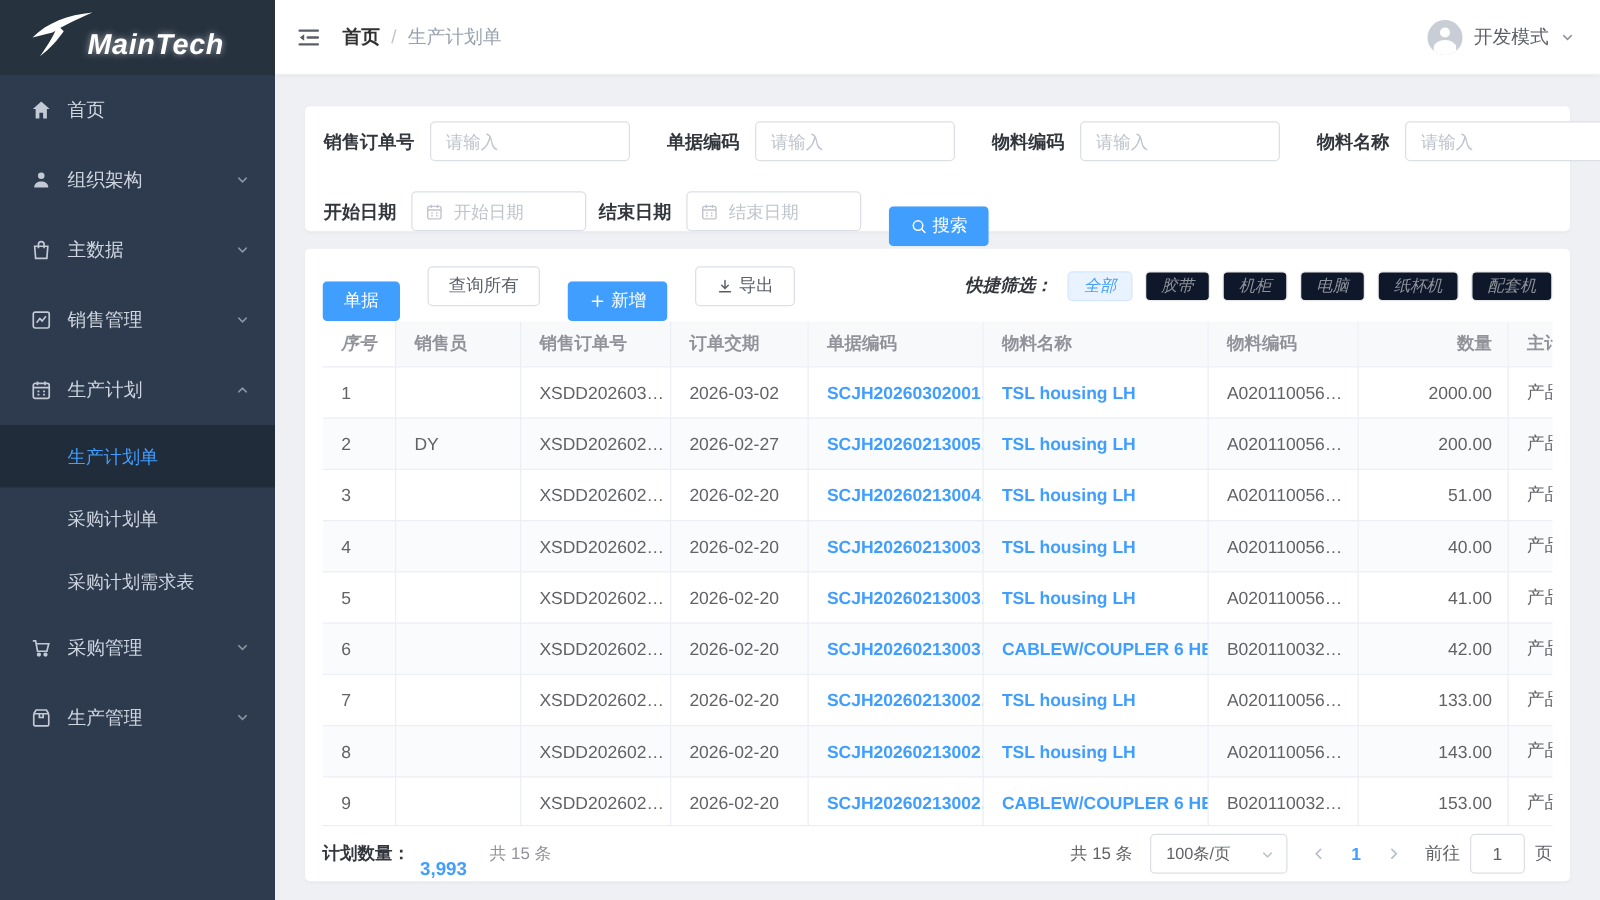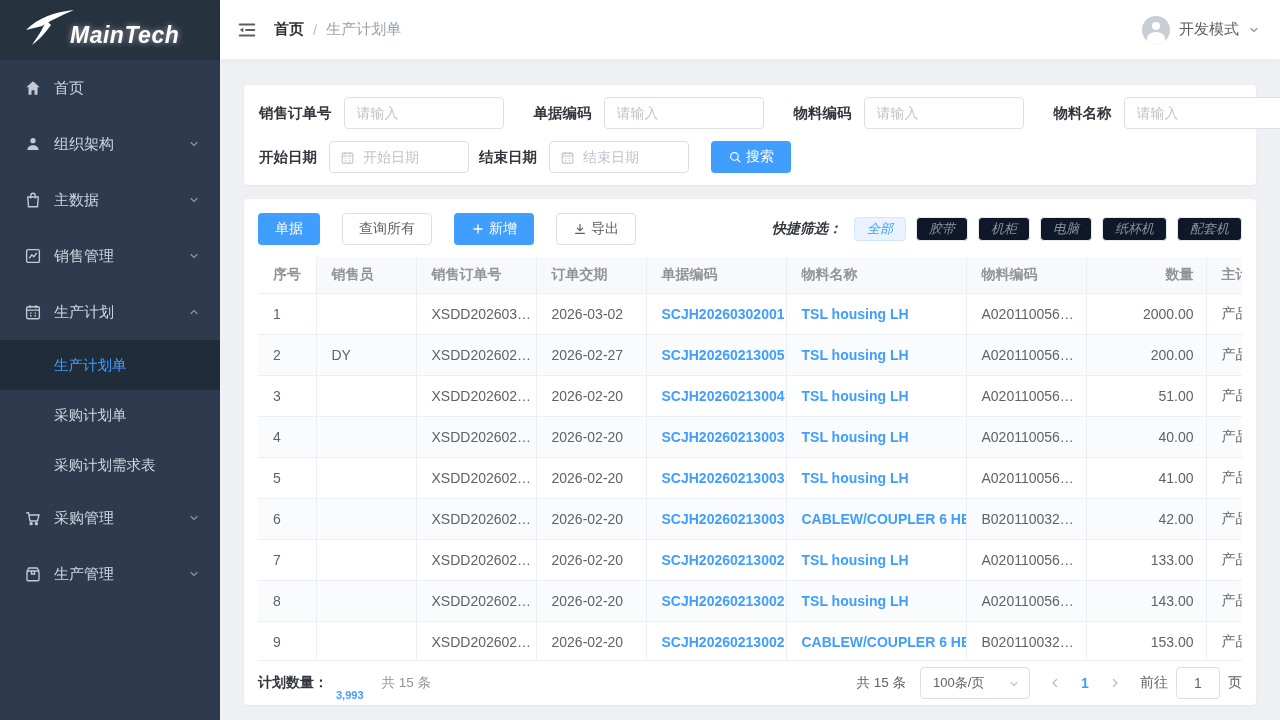--- a/index.html
+++ b/index.html
@@ -48,21 +48,21 @@
   .f-input input { border:none; outline:none; height:30px; width:100%; padding:0 12px; font-size:14px; color:#606266; background:transparent; font-family:inherit; }
   .f-input input::placeholder { color:#bfc4cc; }
   .f-input.w160 { width:160px; }
   .f-input.w140 { width:140px; }
   .f-input .cal-ic { width:15px; height:15px; color:#c0c4cc; margin-left:10px; flex:0 0 15px; }
   .f-input .cal-ic svg { width:15px; height:15px; display:block; }
   .f-input.has-icon input { padding-left:8px; }
   .btn { height:32px; display:inline-flex; align-items:center; justify-content:center; border-radius:4px; font-size:14px; padding:0 16px; cursor:pointer; border:1px solid transparent; white-space:nowrap; font-family:inherit; }
   .btn .b-ic { width:14px; height:14px; margin-right:4px; }
   .btn .b-ic svg { width:14px; height:14px; display:block; }
-  .btn-primary { background:#409eff; color:#fff; }
+  .btn-primary { background:#409eff; color:#fff;margin-top:24px; }
   .btn-default { background:#fff; color:#5a5e66; border-color:#dcdfe6; }
   .search-btn { margin-left:12px; }
 
   
   .table-card { margin-top:14px; padding:14px 14px 0 14px; height:506px; display:flex; flex-direction:column; }
   .toolbar { display:flex; align-items:center; height:32px; margin-bottom:12px; }
   .toolbar .btn { margin-right:22px; }
   .qf { margin-left:auto; display:flex; align-items:center; gap:10px;font-style:italic; }
   .qf-label { font-size:14px; font-weight:600; color:#33373d; margin-right:2px; }
   .tag { height:24px; display:inline-flex; align-items:center; padding:0 12px; border-radius:4px; font-size:13px; background:#0f172a; color:#8d929a; border:1px solid #e9e9eb; cursor:pointer; }
@@ -76,21 +76,21 @@
   th:last-child, td:last-child { border-right:none; }
   td { color:#606266; }
   tr.stripe td { background:#fafbfc; }
   .al-right { text-align:right; }
   td a.cell-link { color:#409eff; font-weight:600; text-decoration:none; cursor:pointer; }
 
   
   .table-footer { height:44px; display:flex; align-items:center; }
   .tf-left { display:flex; align-items:center; }
   .tf-label { font-size:14px; font-weight:600; color:#33373d; }
-  .tf-qty { font-size:11px; font-weight:bold; color:#409eff; margin-left:8px;margin-top:24px; }
+  .tf-qty { font-size:15px; font-weight:bold; color:#409eff; margin-left:8px;margin-top:24px; }
   .tf-total { font-size:13.5px; color:#909399; margin-left:18px; }
   .tf-right { margin-left:auto; display:flex; align-items:center; }
   .tf-count { font-size:13.5px; color:#606266; margin-right:14px; }
   .page-size { position:relative; width:110px; height:32px; border:1px solid #dcdfe6; border-radius:4px; display:flex; align-items:center; padding:0 26px 0 12px; font-size:13px; color:#606266; cursor:pointer; }
   .page-size .chev { position:absolute; right:9px; top:10px; color:#c0c4cc; }
   .pager { display:flex; align-items:center; margin:0 10px; }
   .pg-arrow { width:30px; height:32px; display:flex; align-items:center; justify-content:center; color:#b4bccc; cursor:pointer; }
   .pg-arrow svg { width:12px; height:12px; }
   .pg-num { width:30px; text-align:center; font-size:14px; font-weight:bold; color:#409eff; cursor:pointer; }
   .goto-label, .goto-suffix { font-size:14px; color:#606266; }
@@ -353,21 +353,21 @@
                 <span class="tag">纸杯机</span>
                 <span class="tag">配套机</span>
               </span>
           </div>
         </div>
 
         <div class="table-wrap">
           <table>
             <thead>
                 <tr id="thead-row">
-                  <th style="width: 58px;">序号</th>
+                  <th style="width: 58px; font-style: italic;">序号</th>
                   <th style="width: 100px;">销售员</th>
                   <th style="width: 120px;">销售订单号</th>
                   <th style="width: 110px;">订单交期</th>
                   <th style="width: 140px;">单据编码</th>
                   <th style="width: 180px;">物料名称</th>
                   <th style="width: 120px;">物料编码</th>
                   <th class="al-right" style="width: 120px;">数量</th>
                   <th style="width: 100px;">主计划</th>
                 </tr>
               </thead>

